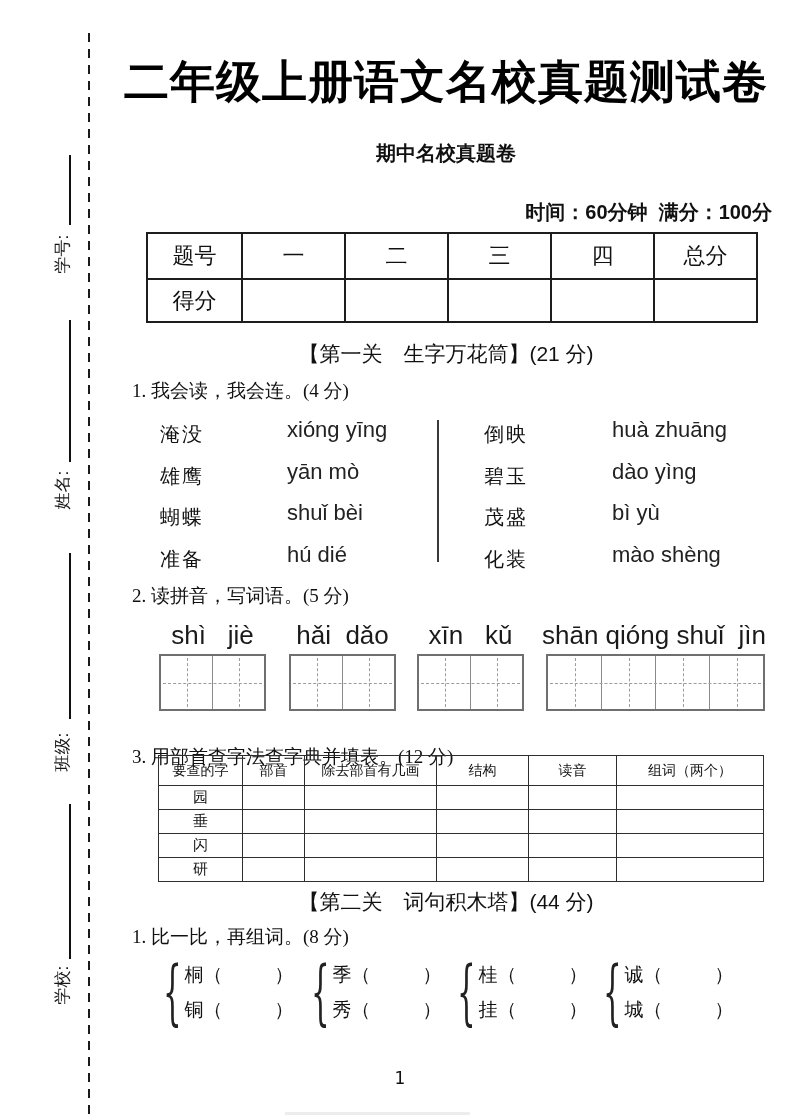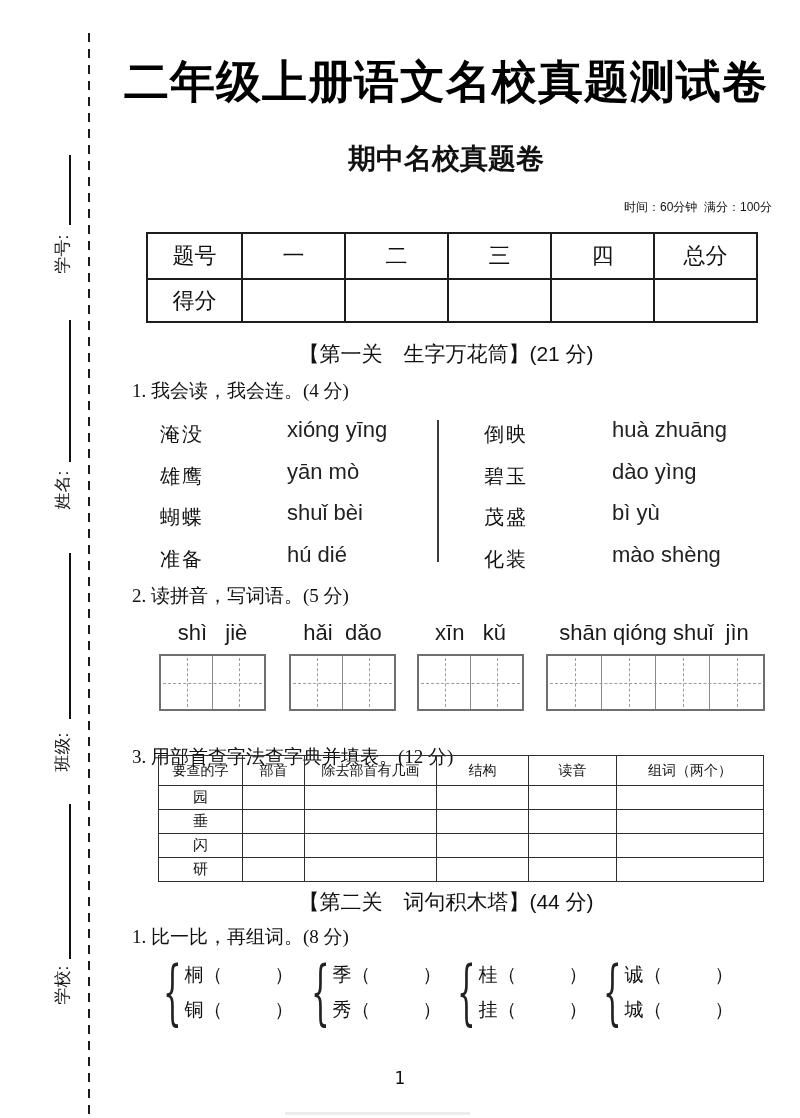--- a/index.html
+++ b/index.html
@@ -21,25 +21,25 @@
     font-family:"Liberation Sans", sans-serif; color:#161616;
   }
   
   .title {
     position:absolute; left:100px; top:52px; width:692px; text-align:center;
     font-size:45px; font-weight:900; letter-spacing:1px;
     font-family:"Liberation Sans", sans-serif; color:#000;
   }
   .subtitle {
     position:absolute; left:100px; top:140px; width:692px; text-align:center;
-    font-size:28px; font-weight:bold; font-family:"Liberation Sans", sans-serif;
+    font-size:20px; font-weight:bold; font-family:"Liberation Sans", sans-serif;
   }
   .meta {
     position:absolute; left:100px; top:199px; width:672px; text-align:right;
-    font-size:12px; font-family:"Liberation Sans", sans-serif; white-space:pre;
+    font-size:20px; font-family:"Liberation Sans", sans-serif; white-space:pre;font-weight:bold;
   }
   
   .score-table { position:absolute; left:146px; top:232px; border-collapse:collapse; table-layout:fixed; }
   .score-table td { border:2px solid #1d1d1d; text-align:center; font-size:22px; padding:0; }
   .score-table tr.r1 td { height:44px; }
   .score-table tr.r2 td { height:41px; }
   
   .sec-heading {
     position:absolute; left:100px; width:692px; text-align:center;
     font-size:21px; font-weight:normal; font-family:"Liberation Sans", sans-serif;
@@ -50,21 +50,21 @@
   .match-row { position:relative; height:41.5px; }
   .mword { position:absolute; left:0; top:4px; font-size:20px; letter-spacing:2px; }
   .mpin  { position:absolute; top:0; font-size:22px; font-family:"Liberation Sans", sans-serif; color:#222; }
   .col-left  { left:160px; width:270px;text-align:right; }
   .col-right { left:484px; width:280px; }
   .col-left  .mpin { left:127px; }
   .col-right .mpin { left:128px; }
   .match-divider { position:absolute; left:437px; top:420px; width:2px; height:142px; background:#3a3a3a; }
   
   .pinyin-label {
-    position:absolute; top:620px; text-align:center; font-size:22px;
+    position:absolute; top:620px; text-align:center; font-size:26px;
     font-family:"Liberation Sans", sans-serif; white-space:pre; color:#1a1a1a;
   }
   .wgrid { position:absolute; top:654px; height:53px; border:2px solid #6f6f6f; display:flex; box-sizing:content-box; }
   .wcell { flex:1; border-right:1.5px solid #8a8a8a; position:relative; }
   .wcell:last-child { border-right:none; }
   .wcell::before { content:""; position:absolute; left:50%; top:2px; bottom:2px; border-left:1px dashed #9c9c9c; }
   .wgrid::after  { content:""; position:absolute; left:2px; right:2px; top:50%; border-top:1px dashed #9c9c9c; }
   
   .dict-table { position:absolute; left:158px; top:755px; border-collapse:collapse; table-layout:fixed; }
   .dict-table td { border:1.5px solid #2e2e2e; text-align:center; padding:0;margin-top:40px; }

